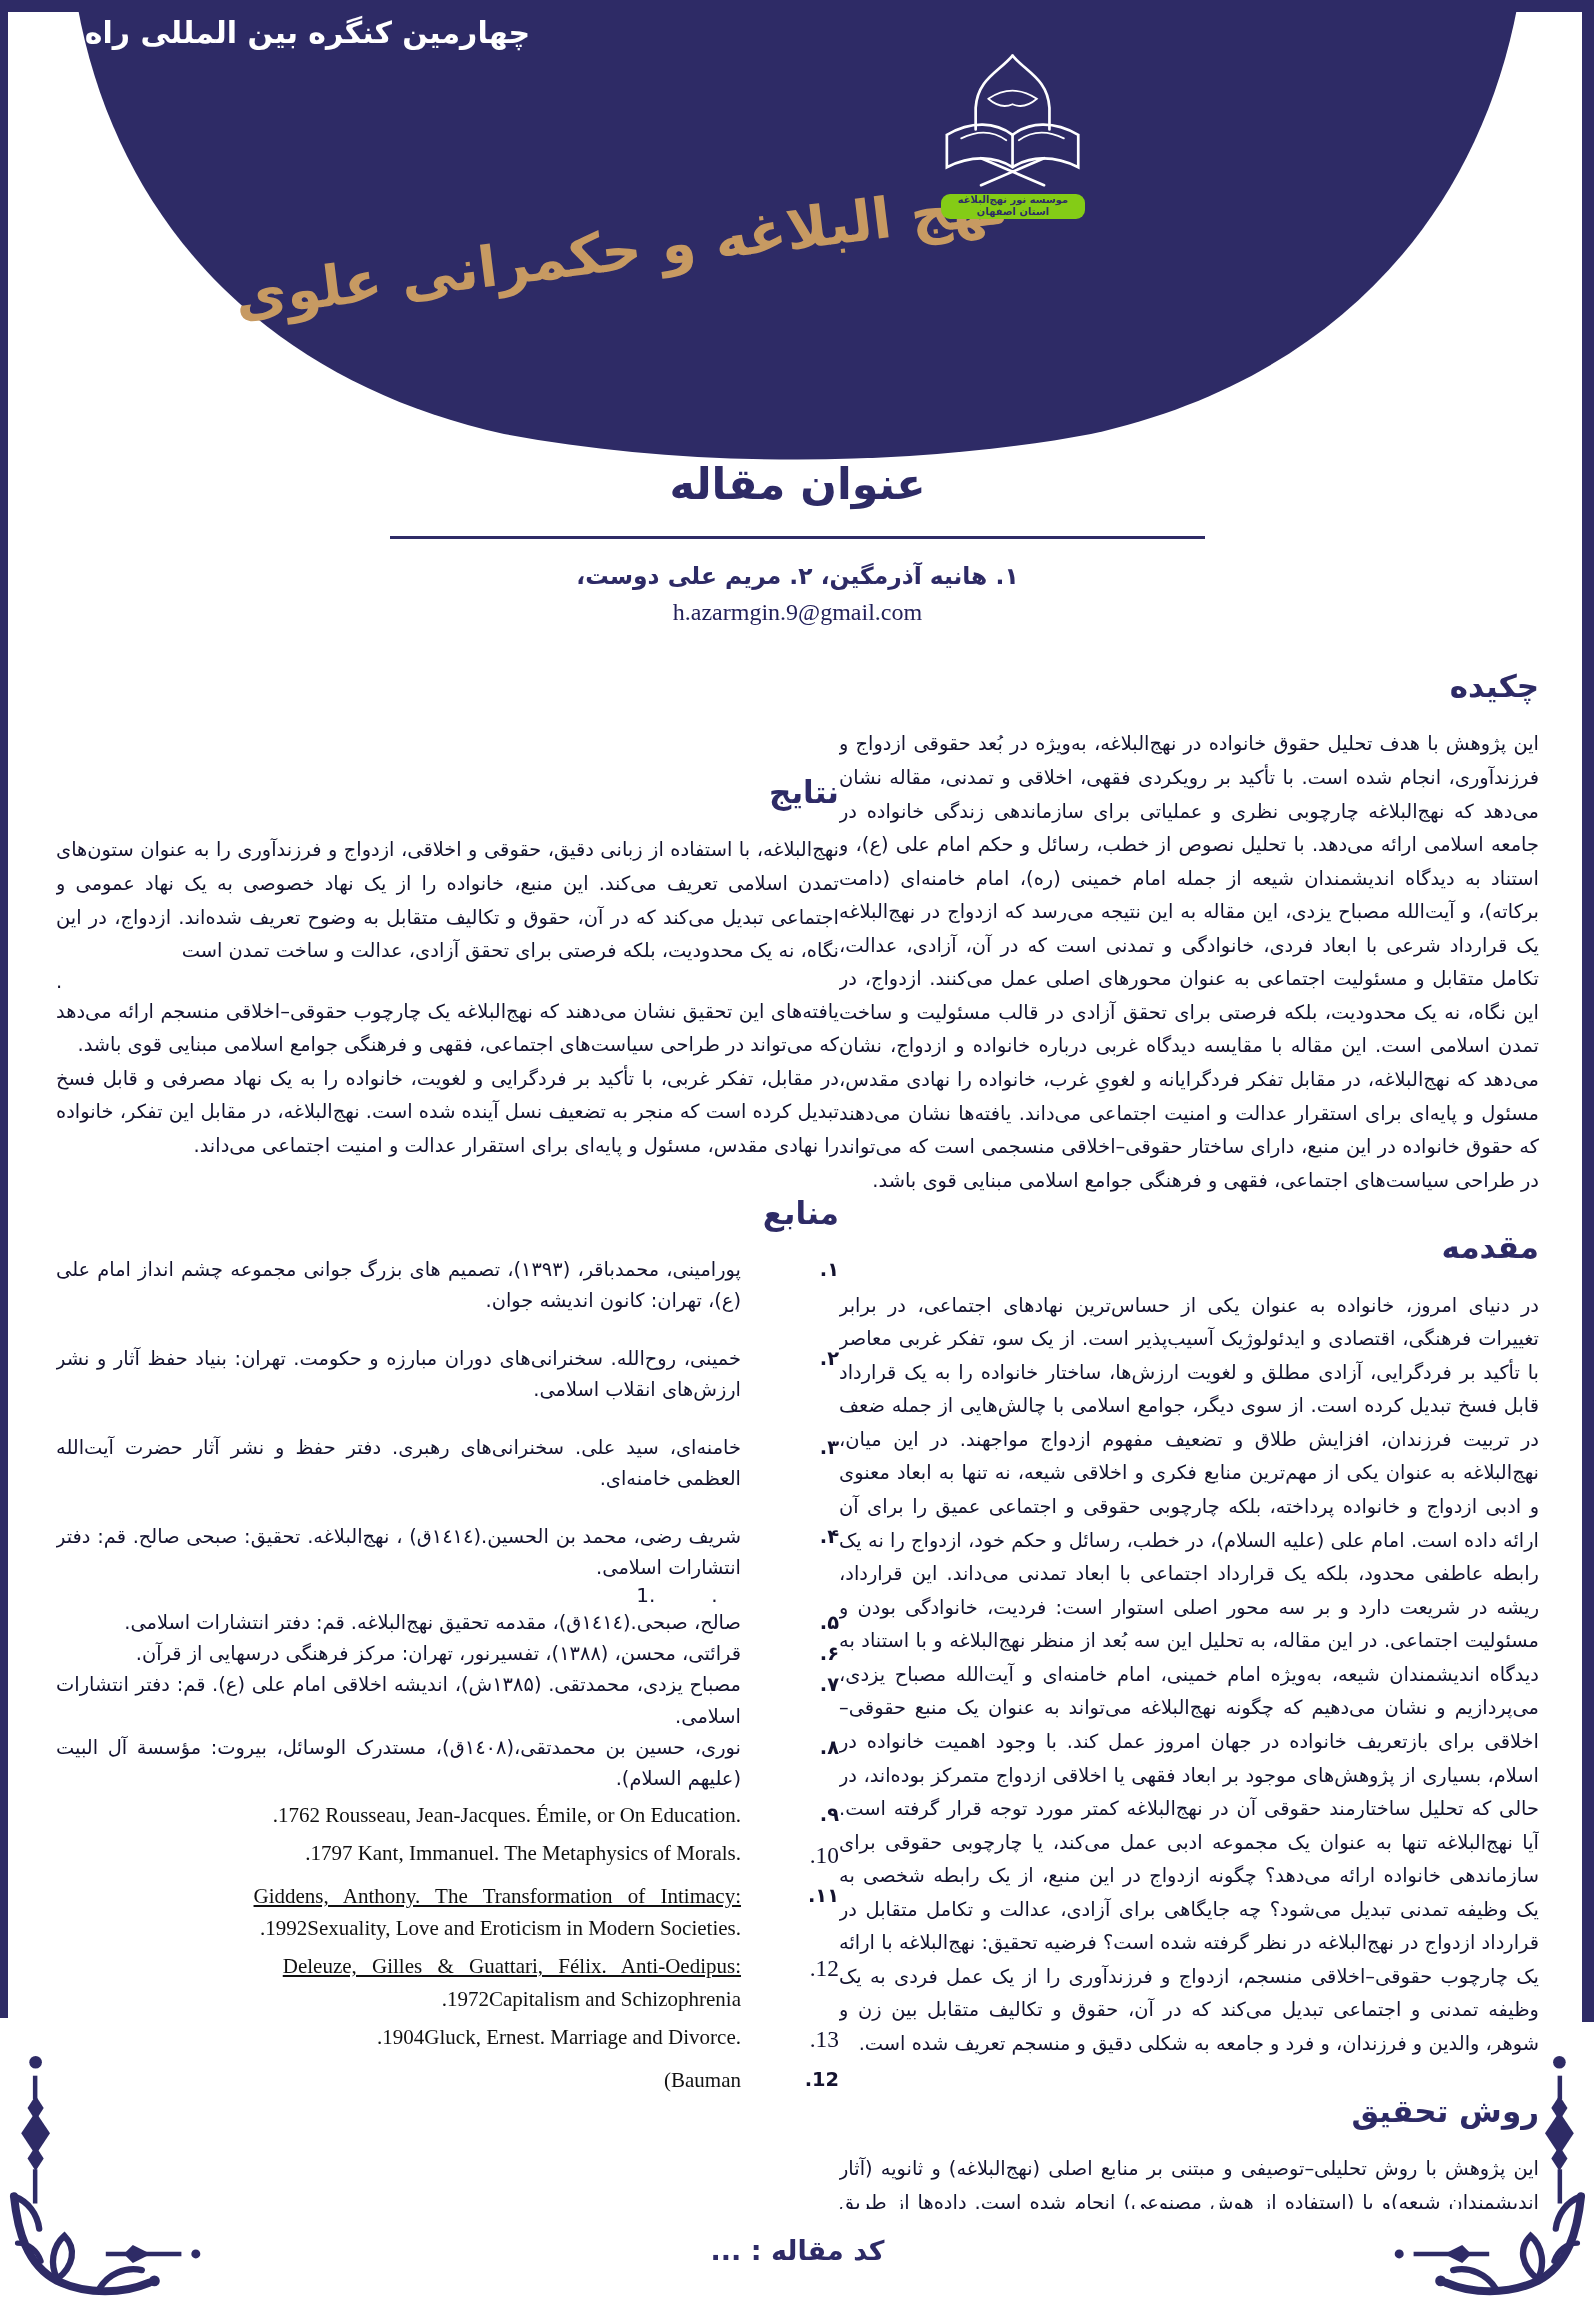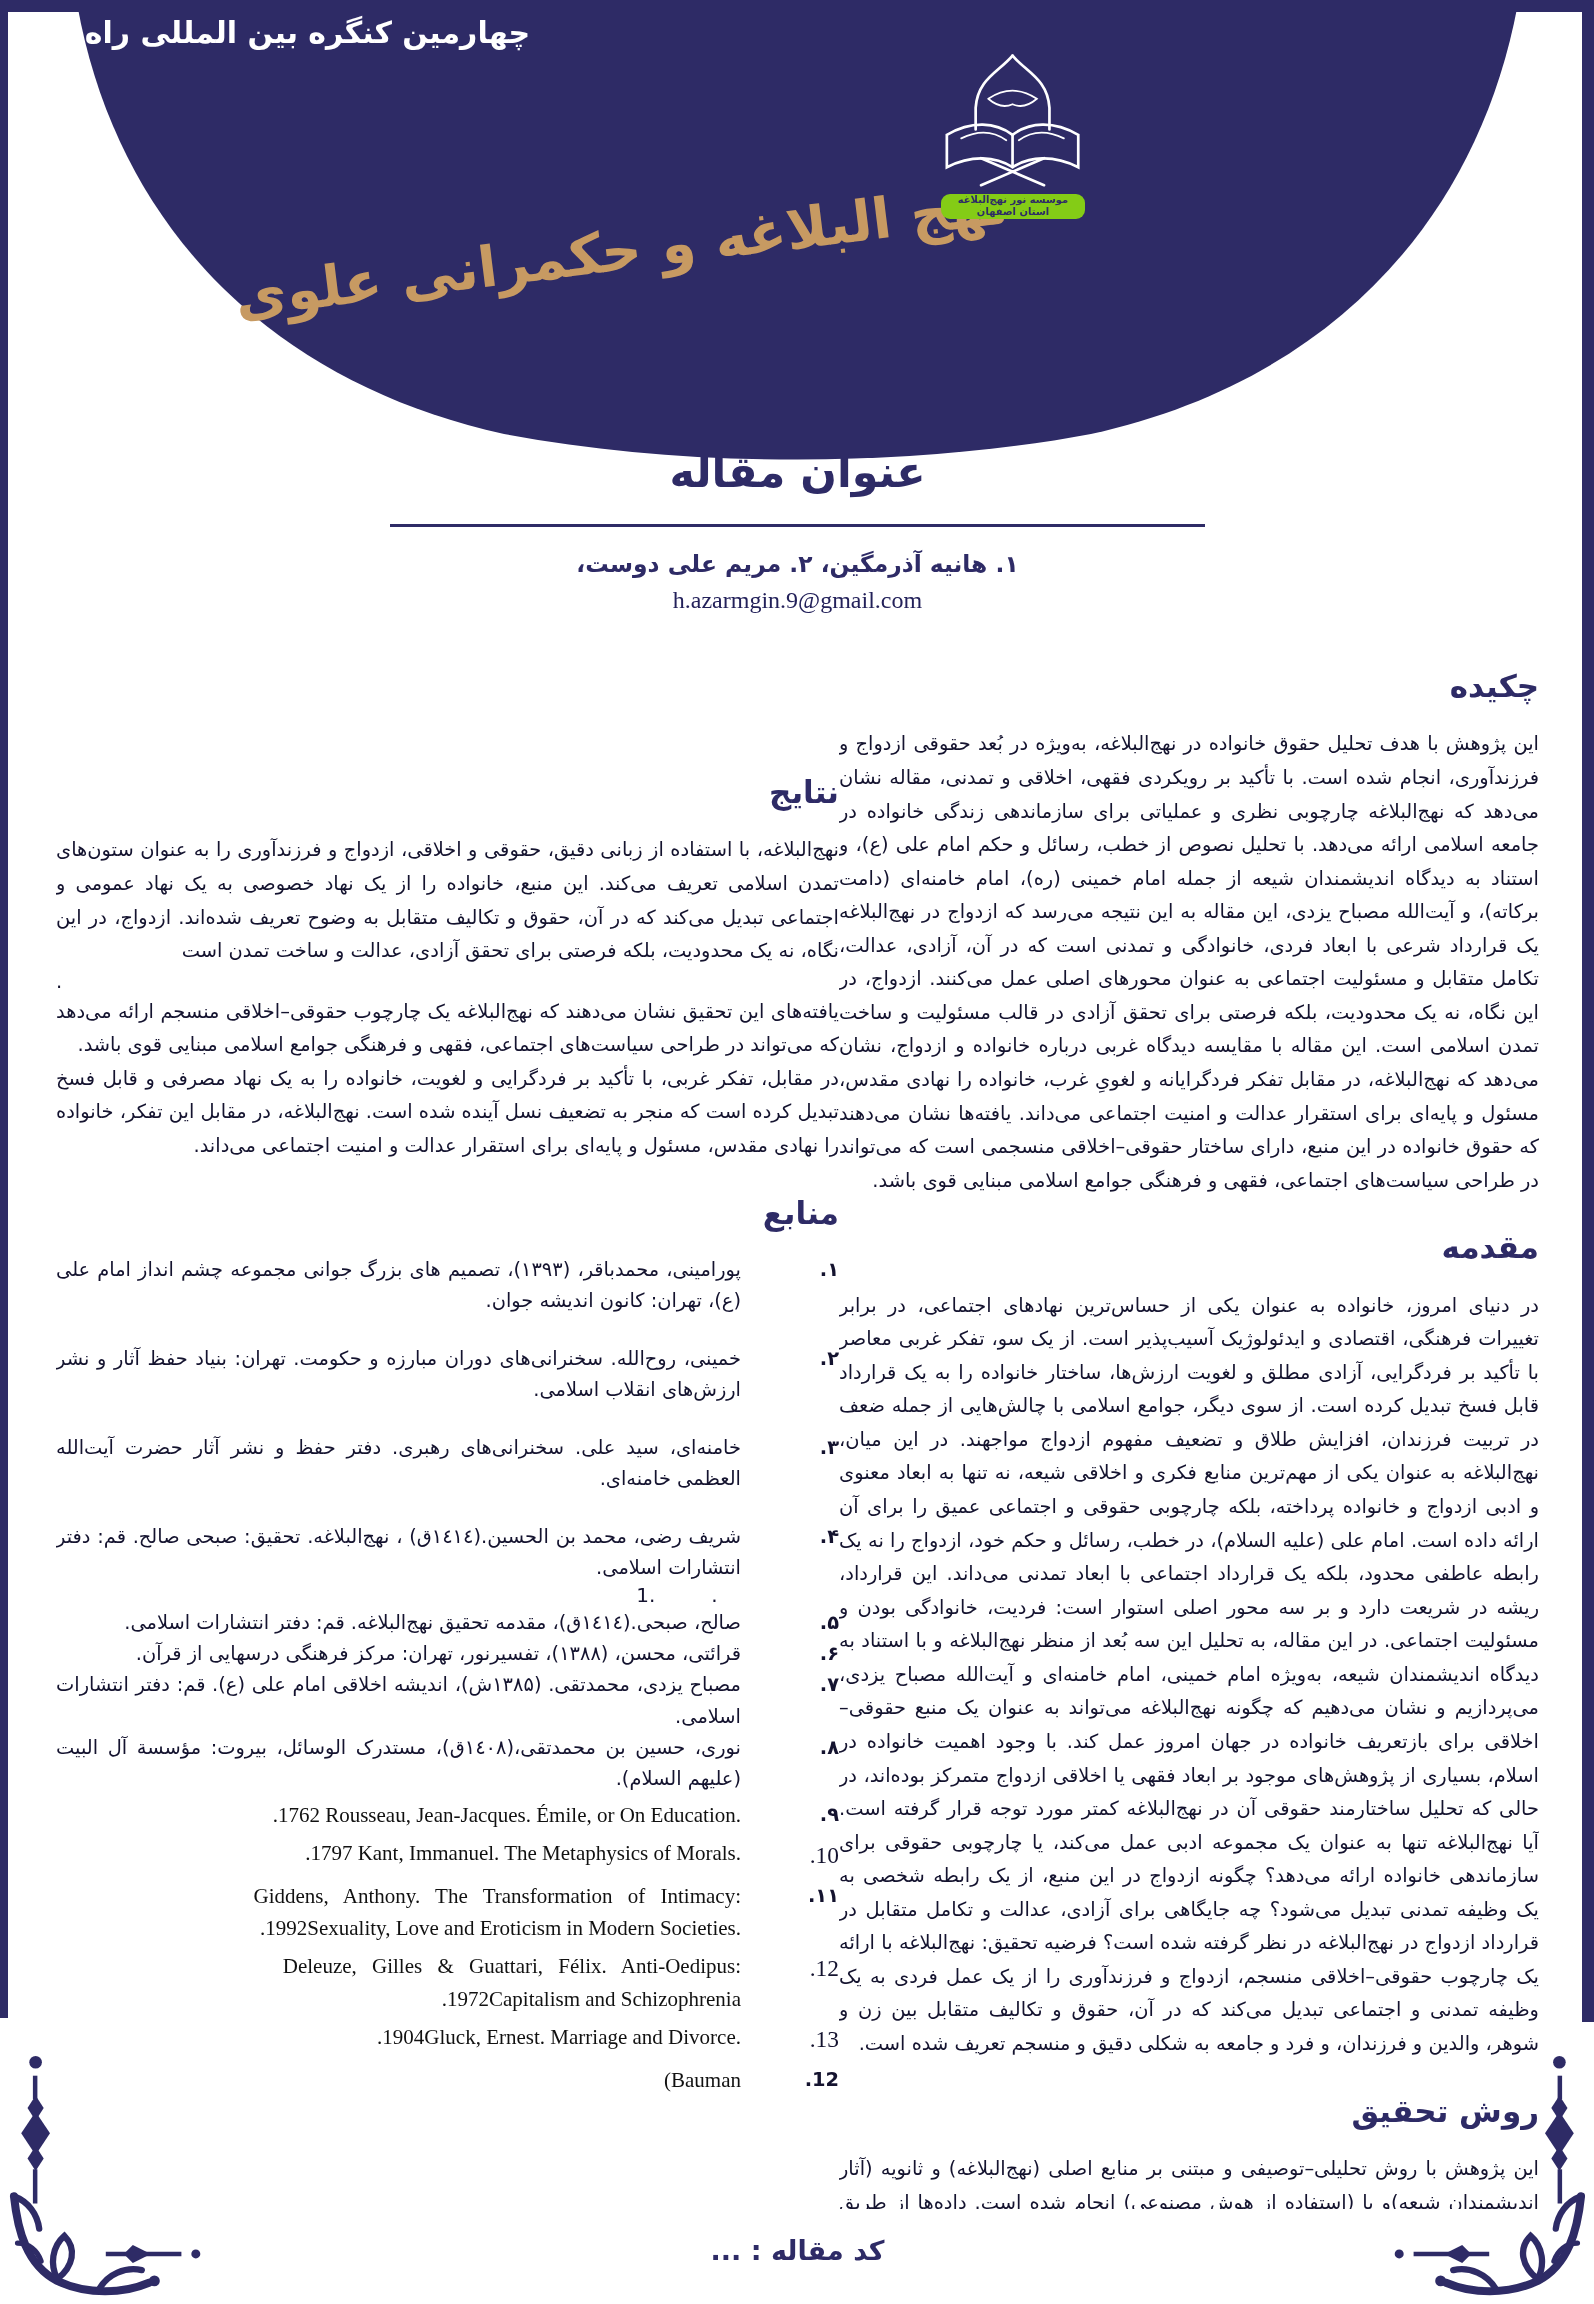--- a/index.html
+++ b/index.html
@@ -28,21 +28,21 @@
     color:#c79a62;font-size:56px;font-weight:bold;white-space:nowrap;
     transform:rotate(-7deg);
   }
   .logo{position:absolute;top:52px;left:932px;width:162px;text-align:center;}
   .logo-caption{
     margin:3.6px auto 0;width:140px;background:#84cc16;color:#2e2b66;
     font-size:10px;line-height:11.7px;border-radius:9px;padding:0.9px 1.8px;font-weight:bold;
   }
   
   .title-block{position:absolute;top:443px;left:0;width:1595px;text-align:center;}
-  .article-title{font-size:43px;font-weight:bold;color:#2e2b66;margin:4px;}
+  .article-title{font-size:43px;font-weight:bold;color:#2e2b66;margin:16px;}
   .divider{width:815px;height:0;border-top:3.6px solid #2e2b66;margin:27px auto 23.4px;}
   .authors{font-size:23.4px;font-weight:bold;color:#2e2b66;}
   .email{margin-top:9px;font-size:24px;color:#23215a;font-family:"Liberation Serif","DejaVu Serif",serif;direction:ltr;}
   
   .cols{
     position:absolute;top:668px;left:56px;width:1483px;height:1541px;
     display:flex;overflow:hidden;
   }
   .col{overflow:hidden;}
   .col-main{width:700px;}
@@ -53,21 +53,21 @@
   .dot-line{direction:ltr;text-align:left;font-size:19.4px;line-height:1.4;margin:0;color:#14132f;}
   .col-side .body-text{margin-bottom:0;}
   
   .refs{margin-top:12.6px;}
   .ref{display:flex;align-items:flex-start;}
   .ref-num{width:58px;flex:0 0 58px;text-align:right;font-size:19.4px;font-weight:bold;color:#14132f;margin-left:40px;line-height:1.6;}
   .ref-num.en{font-family:"Liberation Serif","DejaVu Serif",serif;font-size:23.4px;font-weight:normal;direction:ltr;unicode-bidi:bidi-override;}
   .ref-text{flex:1;font-size:19.4px;line-height:1.6;text-align:justify;color:#14132f;}
   .ref-text.en{font-family:"Liberation Serif","DejaVu Serif",serif;font-size:21px;line-height:1.55;color:#111;}
   .en-line{display:block;direction:ltr;unicode-bidi:bidi-override;text-align:right;}
-  .en-line.wide{word-spacing:10px;}
+  .en-line.wide{word-spacing:10px;text-decoration:underline;}
   .gap-lg{margin-bottom:27px;}
   .gap-sm{margin-bottom:5.4px;}
   .ref-artifact{direction:ltr;text-align:right;font-size:20px;color:#14132f;padding-right:23.4px;line-height:1.2;}
   .ref-artifact .a-dot{display:inline-block;margin-left:56px;}
   
   .footer{position:absolute;left:0;bottom:38px;width:1595px;text-align:center;
     font-size:27px;font-weight:bold;color:#2e2b66;}
 </style>
 </head>
 <body>

